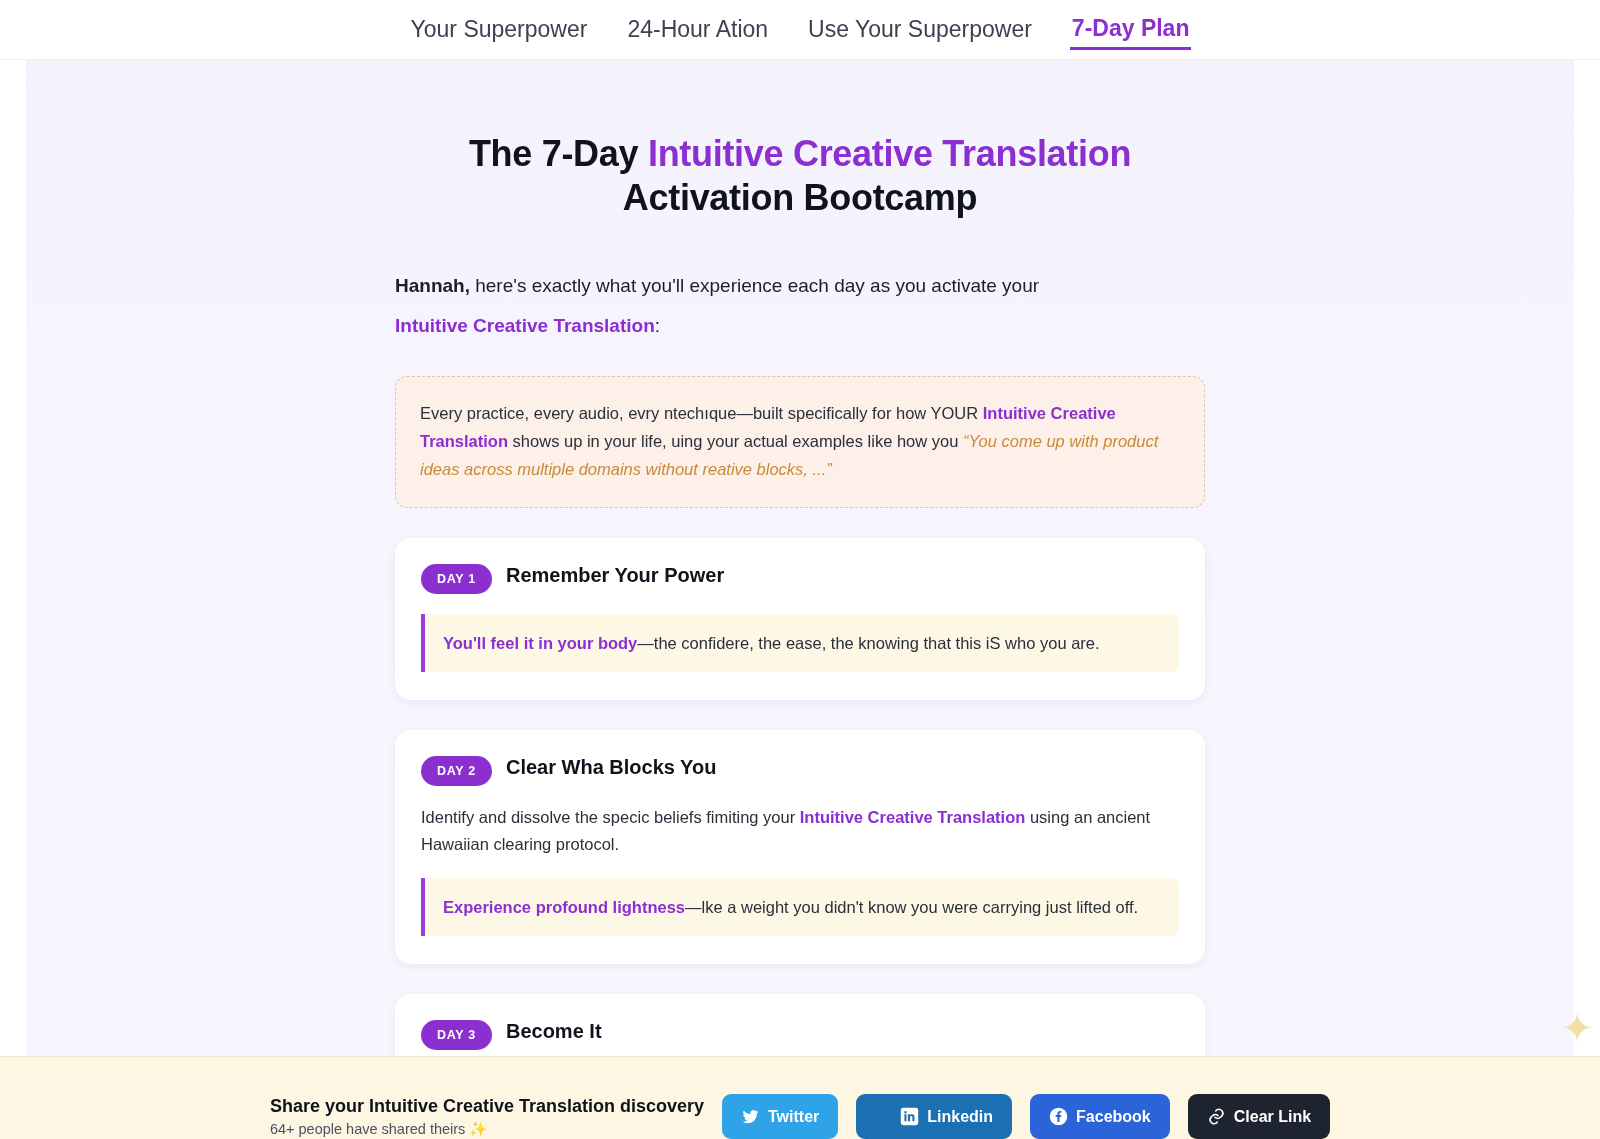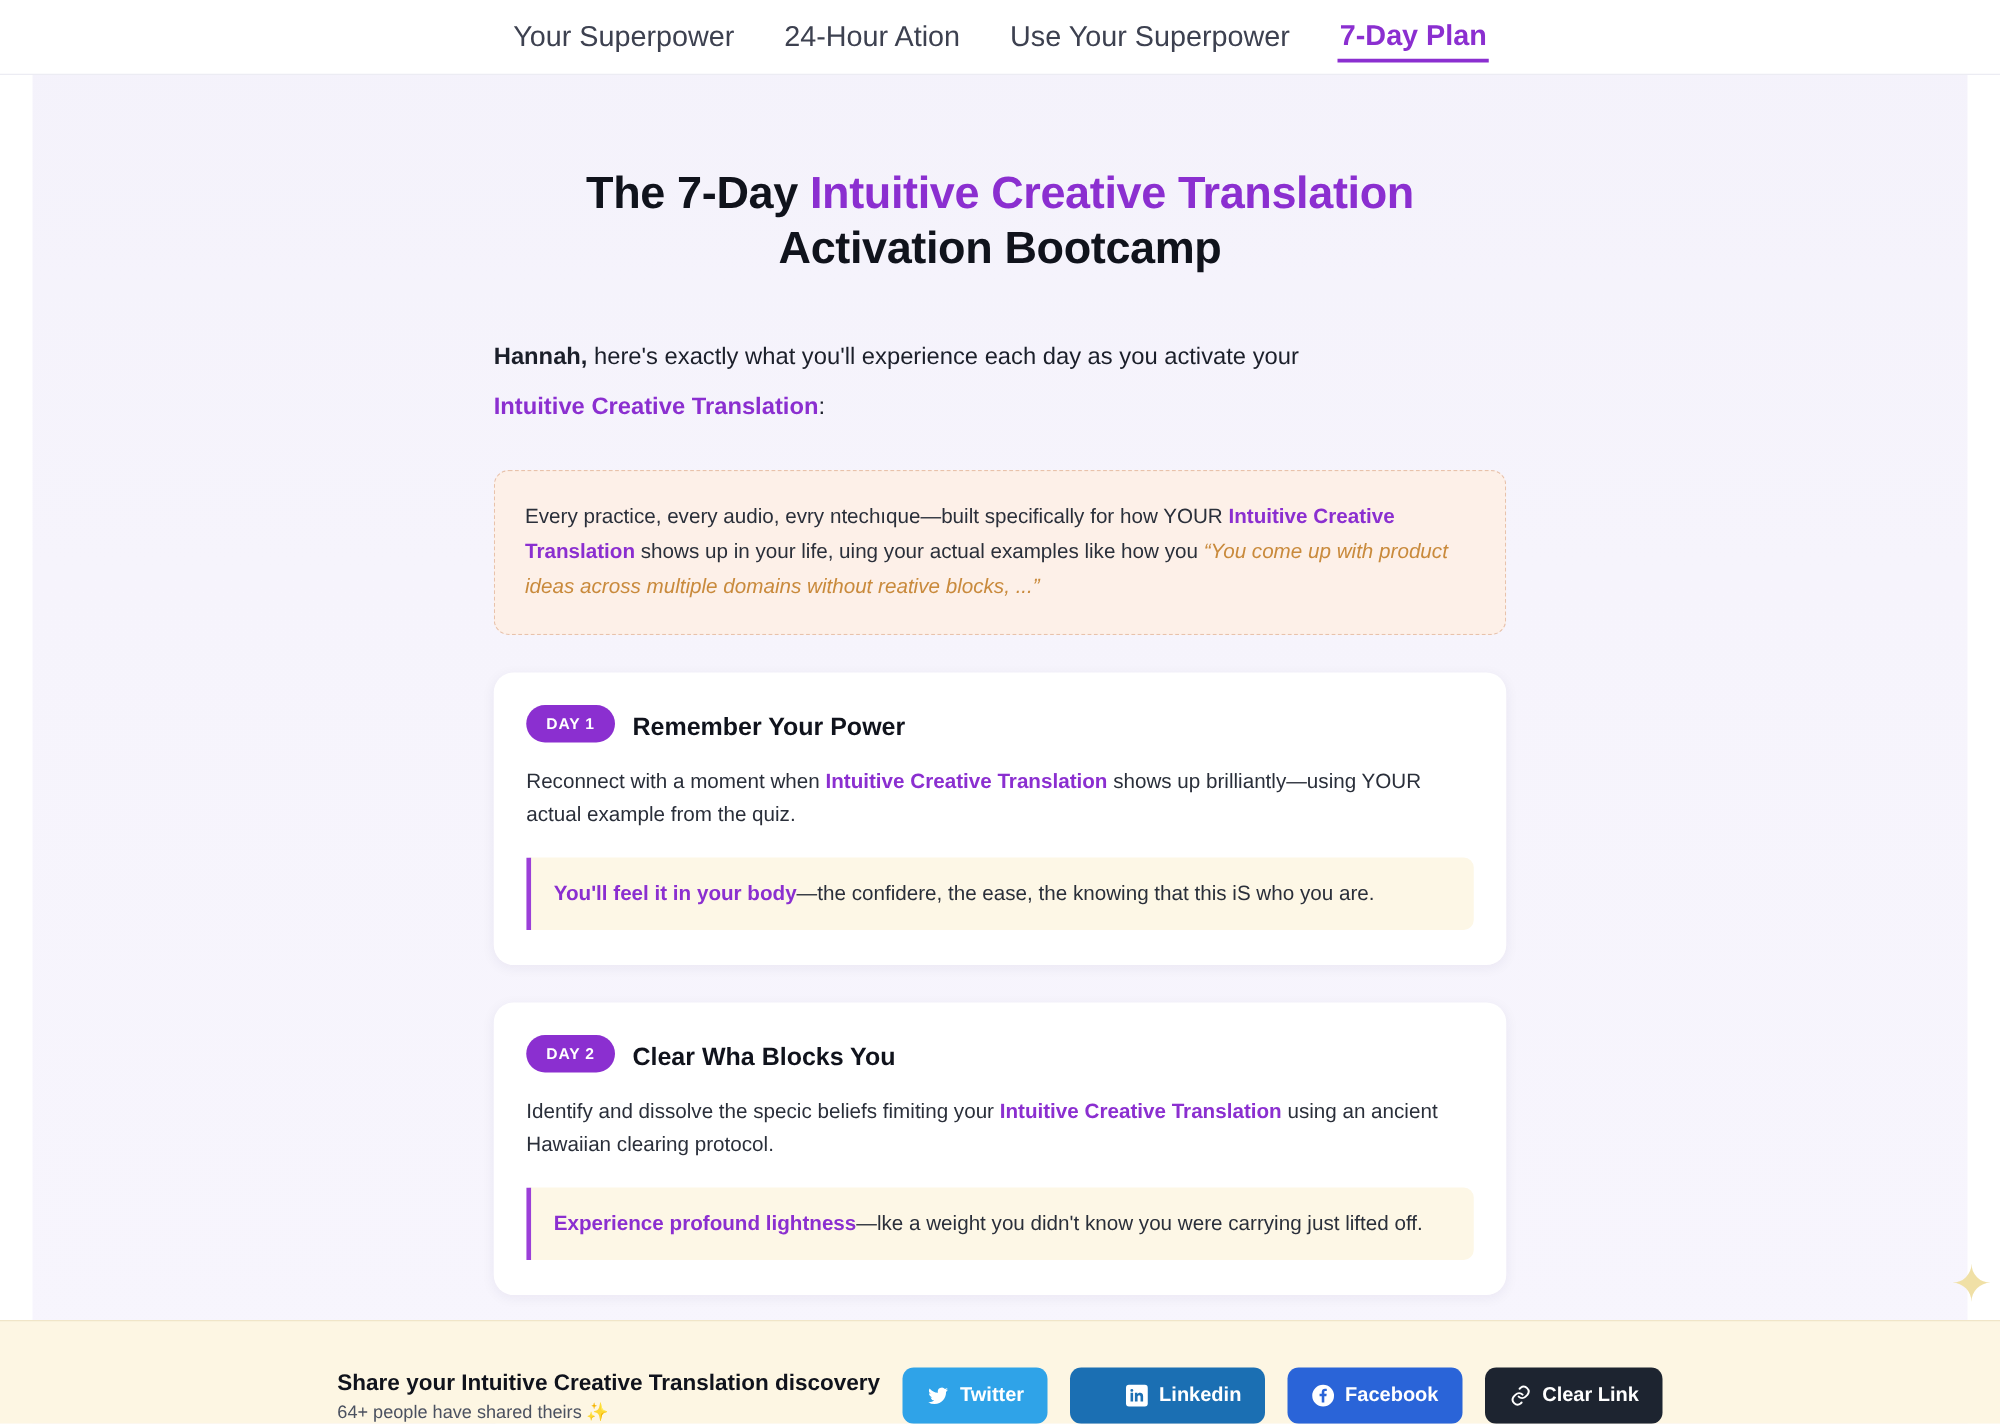--- a/index.html
+++ b/index.html
@@ -91,21 +91,21 @@
   .callout .quote { color: #c98a3c; font-style: italic; }
 
   .card {
     margin-top: 30px;
     background: #ffffff;
     border-radius: 16px;
     box-shadow: 0 2px 10px rgba(40,20,80,0.06);
     padding: 26px 26px 28px 26px;
   }
   .card-head {
-    display: flex; align-items: flex-end; gap: 14px;
+    display: flex; align-items: flex-start; gap: 14px;
   }
   .badge {
     background: #8b2fd0;
     color: #ffffff;
     border-radius: 999px;
     font-size: 12.5px;
     font-weight: bold;
     letter-spacing: 0.7px;
     padding: 8px 16px;
     white-space: nowrap;
@@ -215,23 +215,20 @@
 
       <div class="callout">
         <span>Every practice, every audio, evry ntechıque—built specifically for how YOUR </span><span class="hl">Intuitive Creative Translation</span><span> shows up in your life, uing your actual examples like how you </span><span class="quote">“You come up with product ideas across multiple domains without reative blocks, ...”</span>
       </div>
 
       <div class="card">
         <div class="card-head">
           <span class="badge">DAY 1</span>
           <span class="card-title">Remember Your Power</span>
         </div>
-        <div class="card-body">
-          <span>Reconnect with a moment when </span><span class="hl">Intuitive Creative Translation</span><span> shows up brilliantly—using YOUR actual example from the quiz.</span>
-        </div>
         <div class="quote-box">
           <span class="hl">You'll feel it in your body</span><span>—the confidere, the ease, the knowing that this iS who you are.</span>
         </div>
       </div>
 
       <div class="card">
         <div class="card-head">
           <span class="badge">DAY 2</span>
           <span class="card-title">Clear Wha Blocks You</span>
         </div>

